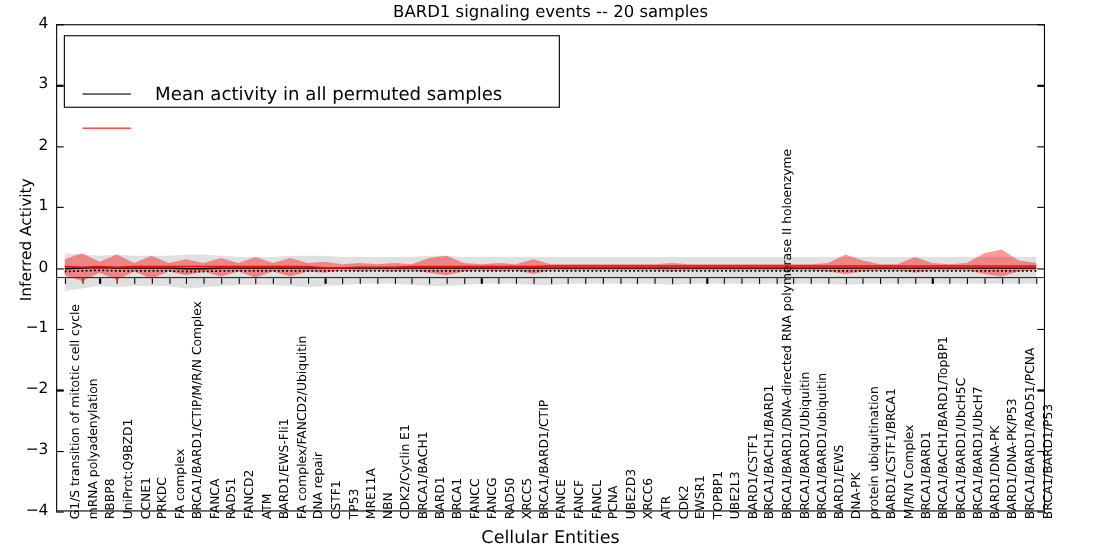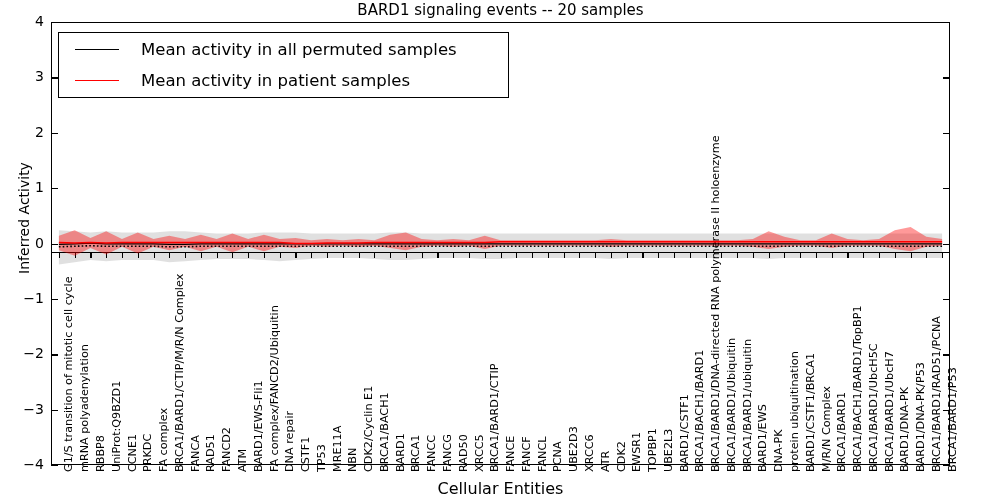--- a/index.html
+++ b/index.html
@@ -93,21 +93,21 @@
     position:absolute;
     left:58px; top:32px;
     width:451px; height:66px;
     border:1.3px solid #000;
     background:#fff;
     box-sizing:border-box;
   }
   .legend-row{
     position:absolute;
     left:0; height:33px; width:100%;
-    display:flex;align-items:center;
+    display:flex;align-items:center;margin-top:36px;
   }
   .legend-row.r0{top:0;}
   .legend-row.r1{top:31px;}
   .legend-swatch{
     display:inline-block;
     width:44px;height:0;
     border-top-width:1.6px;border-top-style:solid;
     margin-left:16px;margin-right:22px;
     flex:0 0 auto;
   }
@@ -286,17 +286,16 @@
 
   <div class="xlabel">Cellular Entities</div>
 
   <div class="legend-box">
     <div class="legend-row r0">
       <span class="legend-swatch" style="border-top-color:#000000;"></span>
       <span class="legend-text">Mean activity in all permuted samples</span>
     </div>
     <div class="legend-row r1">
       <span class="legend-swatch" style="border-top-color:#ff0000;"></span>
-      <span class="legend-text">Mean activity in patient samples</span>
     </div>
   </div>
 
 </div>
 
 </body></html>

